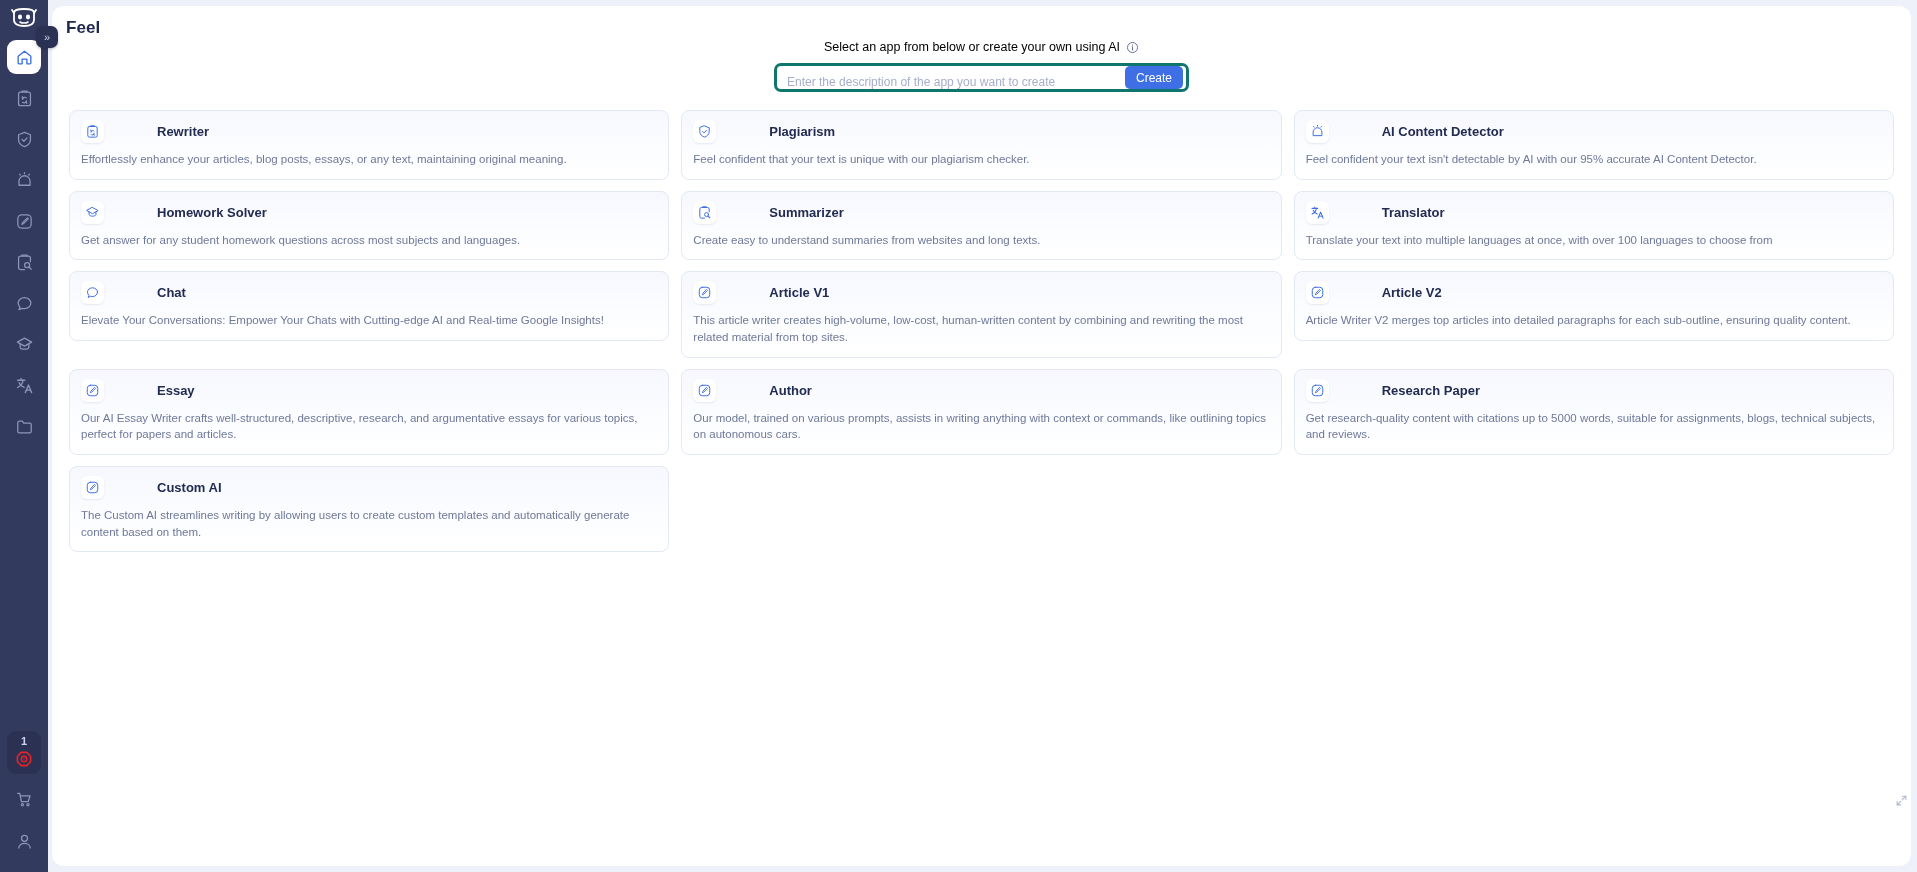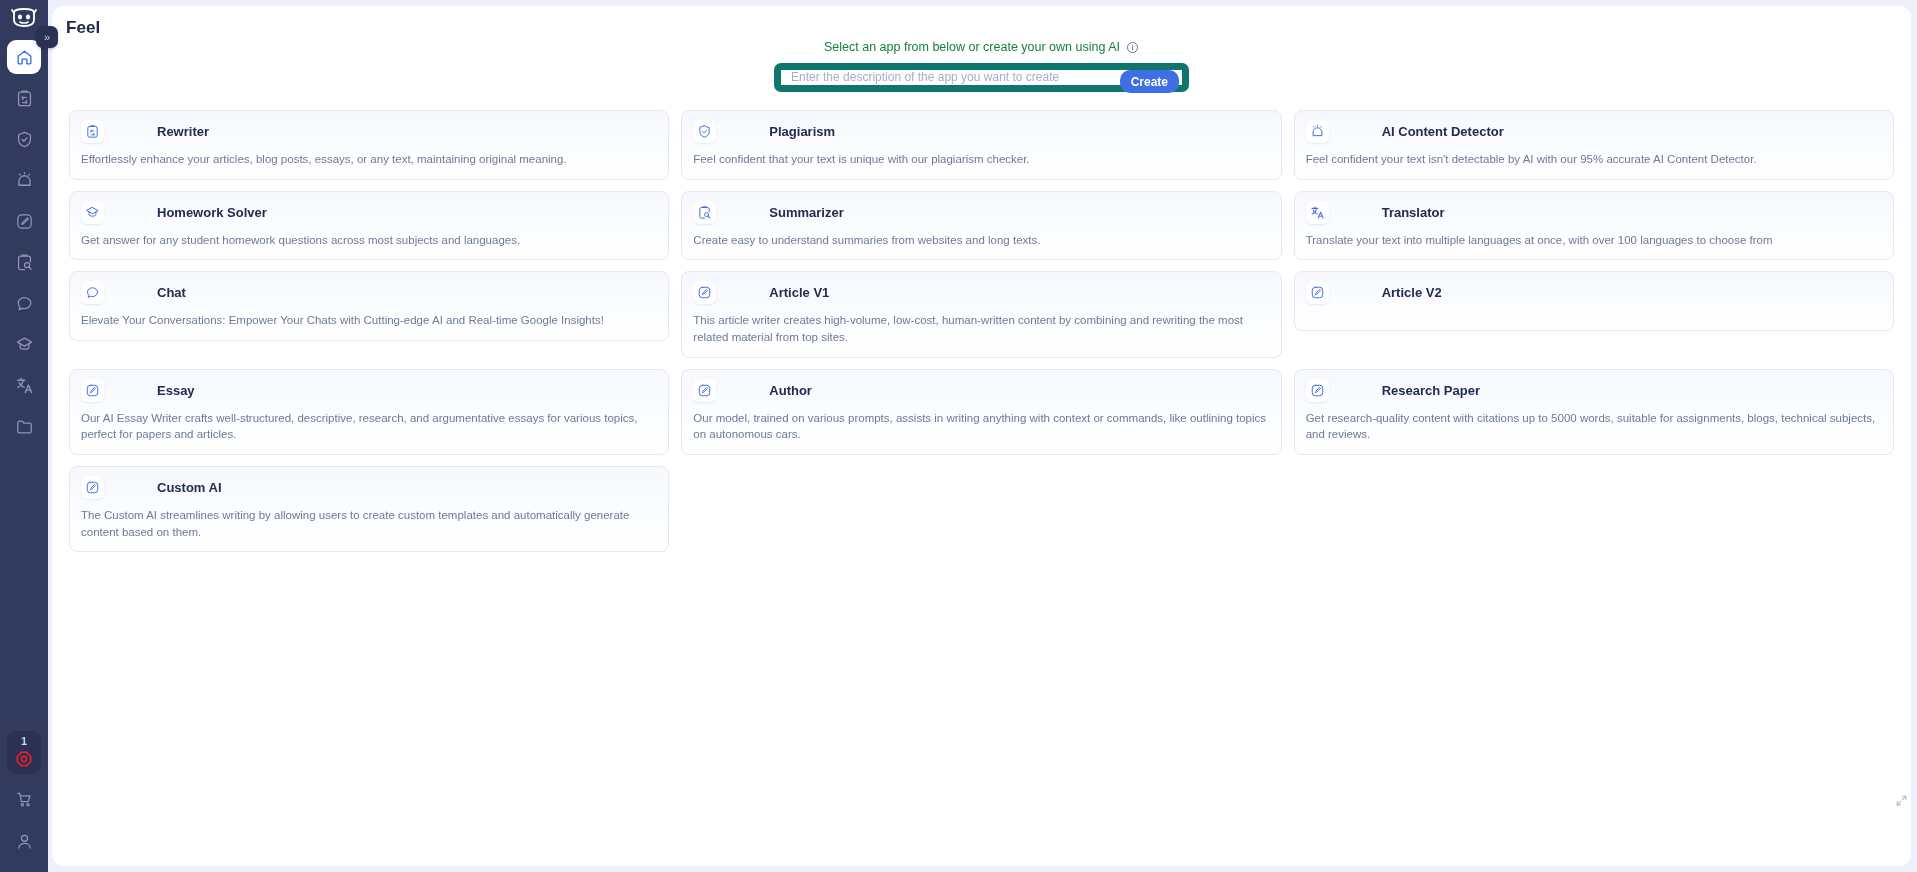--- a/index.html
+++ b/index.html
@@ -123,58 +123,58 @@
   }
 
   .create-zone {
     padding-top: 34px;
     display: flex;
     flex-direction: column;
     align-items: center;
   }
   .create-caption {
     font-size: 12.5px;
-    color: #15803d;
+    color: #000000;
     display: flex;
     align-items: center;
     gap: 6px;
   }
   .info-icon { display: block; }
   .create-bar {
     margin-top: 9px;
     width: 415px;
     height: 29px;
-    border: 7px solid #0f766e;
+    border: 3px solid #0f766e;
     border-radius: 7px;
     display: flex;
-    align-items: flex-start;
+    align-items: flex-end;
     padding: 0 3px 0 0;
     background: #fff;
   }
   .create-input {
     flex: 1;
     border: none;
     outline: none;
     font-family: "Liberation Sans", sans-serif;
     font-size: 12px;
     color: #3a4costar;
     color: #3d4668;
     padding: 0 10px;
     background: transparent;
   }
   .create-input::placeholder { color: #a6aec9; }
   .create-btn {
     background: #3f6fe5;
     color: #fff;
     border: none;
-    border-radius: 10px;
+    border-radius: 5px;
     height: 23px;
     padding: 0 11px;
     font-size: 12px;
-    font-weight: bold;
+    font-weight: normal;
     font-family: "Liberation Sans", sans-serif;
     cursor: pointer;
   }
 
   
   .grid {
     margin: 18px 17px 0 17px;
     display: grid;
     grid-template-columns: repeat(3, 1fr);
     gap: 11px 12px;
@@ -484,20 +484,21 @@
           <div class="card">
             <div class="card-head">
               <span class="card-icon">
                 <svg width="15" height="15" viewBox="0 0 24 24" fill="none">
                   <rect x="3.6" y="3.6" width="16.8" height="16.8" rx="5" stroke-width="1.6" stroke="#3f6fe5" fill="none" stroke-linecap="round" stroke-linejoin="round"></rect>
                   <path d="M15.6 7.4 l1.2 1.2 -6.3 6.3 -1.9 .7 .7-1.9 z" stroke-width="1.5" stroke="#3f6fe5" fill="none" stroke-linecap="round" stroke-linejoin="round"></path>
                 </svg>
               </span>
               <span class="card-title">Article V2</span>
             </div>
+            <div class="card-desc">Article Writer V2 merges top articles into detailed paragraphs for each sub-outline, ensuring quality content.</div>
           </div>
           <div class="card">
             <div class="card-head">
               <span class="card-icon">
                 <svg width="15" height="15" viewBox="0 0 24 24" fill="none">
                   <rect x="3.6" y="3.6" width="16.8" height="16.8" rx="5" stroke-width="1.6" stroke="#3f6fe5" fill="none" stroke-linecap="round" stroke-linejoin="round"></rect>
                   <path d="M15.6 7.4 l1.2 1.2 -6.3 6.3 -1.9 .7 .7-1.9 z" stroke-width="1.5" stroke="#3f6fe5" fill="none" stroke-linecap="round" stroke-linejoin="round"></path>
                 </svg>
               </span>
               <span class="card-title">Essay</span>

